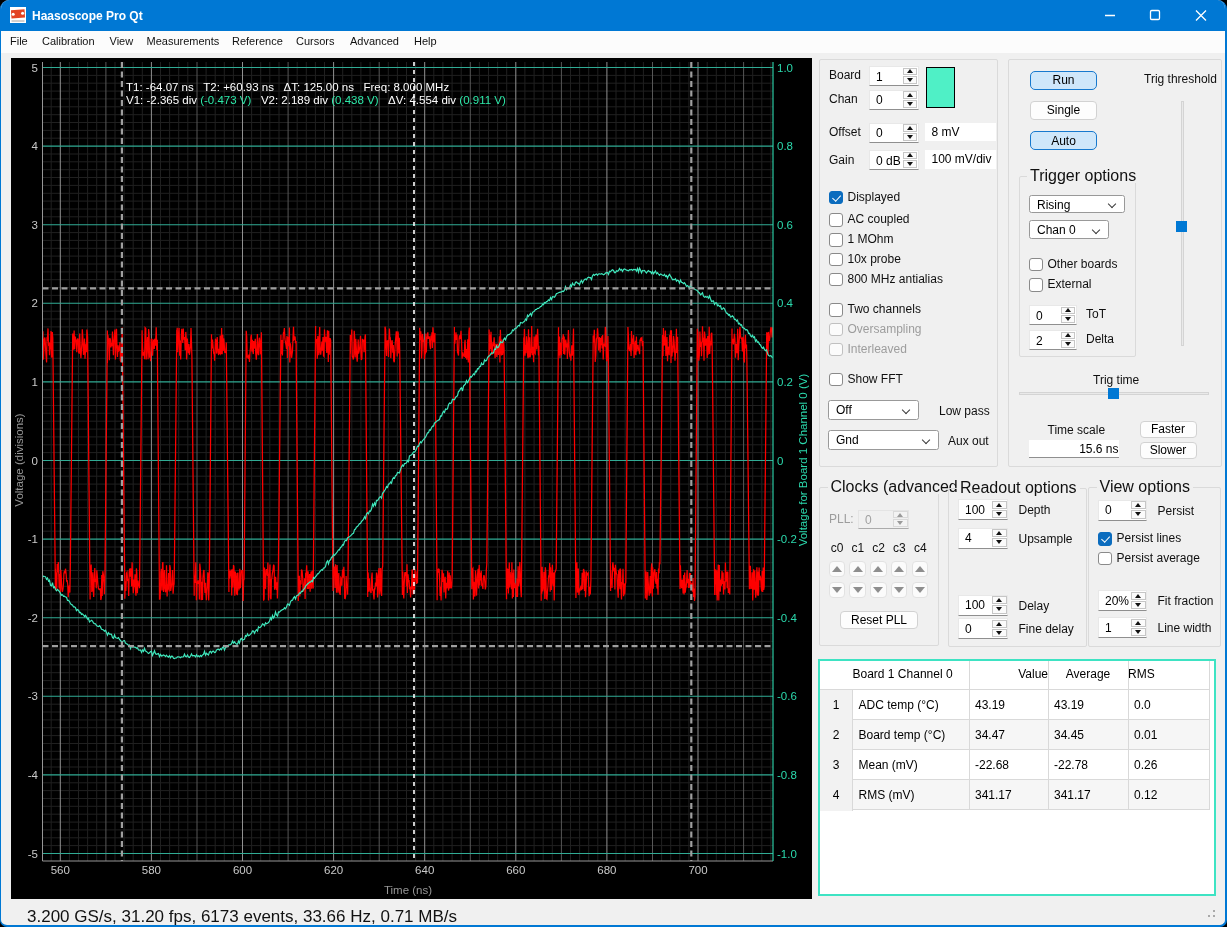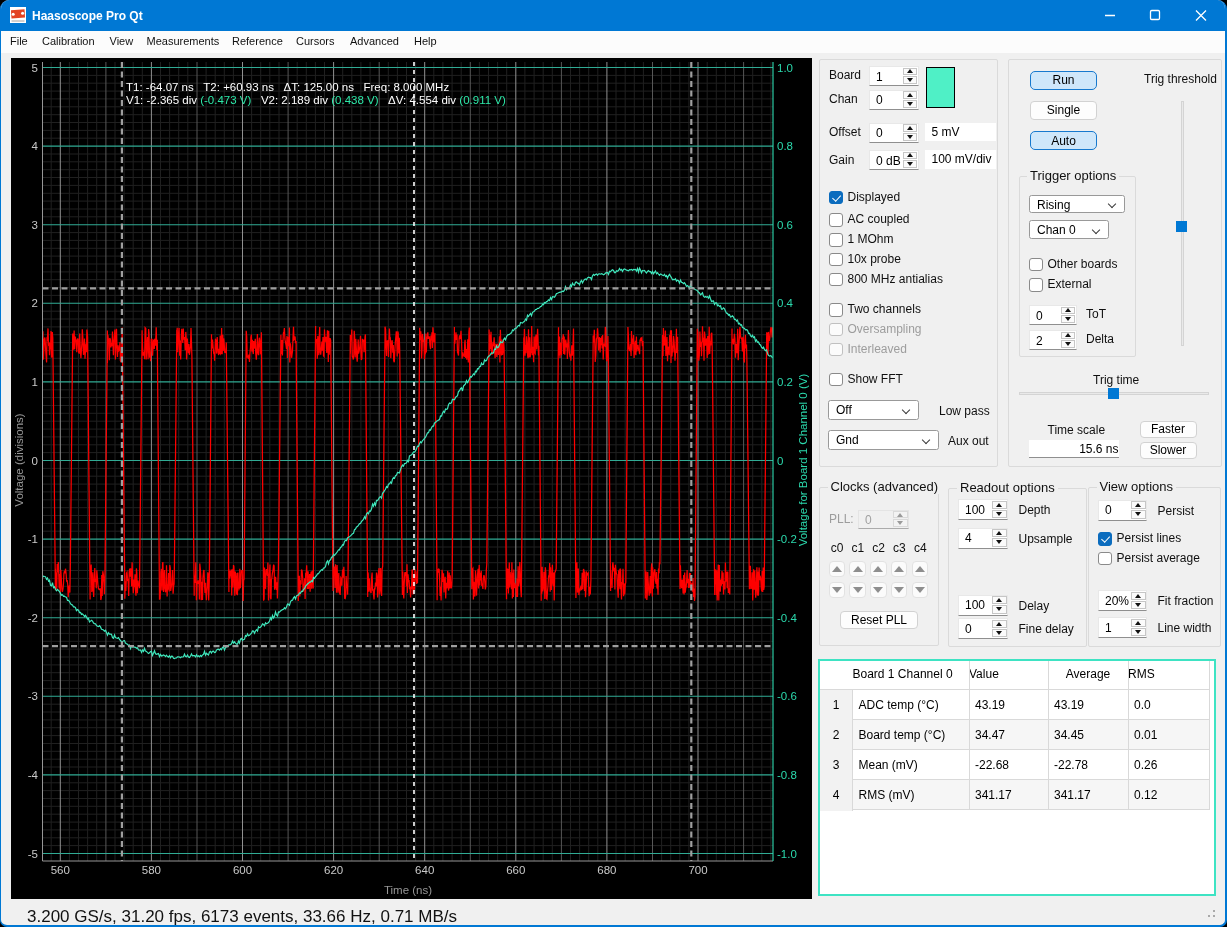--- a/index.html
+++ b/index.html
@@ -7,21 +7,21 @@
  border-radius:9px 9px 7px 7px;overflow:hidden;
  border-left:1px solid #0078d4;border-right:2px solid #0078d4;border-bottom:2px solid #0078d4}
 #tb{position:absolute;left:0;top:0;width:100%;height:30.5px;background:#0078d4}
 #title{position:absolute;left:31px;top:8.5px;color:#fff;font-size:12px;font-weight:600}
 #mb{position:absolute;left:0;top:30.5px;width:100%;height:22px;background:#fcfcfc}
 .mi{position:absolute;top:4.5px;font-size:11px;color:#111}
 #plot{position:absolute;left:10px;top:58px;width:801px;height:841px;background:#000}
 #sb{position:absolute;left:26px;top:907px;font-size:17px;color:#111}
 .lb{position:absolute;font-size:12px;color:#101010;white-space:nowrap;line-height:15px}
 .lb.dim{color:#9d9d9d}
-.gt{position:absolute;font-size:13px;color:#101010;white-space:nowrap;line-height:15px;background:#f0f0f0;padding:0 3px}
+.gt{position:absolute;font-size:16px;color:#101010;white-space:nowrap;line-height:15px;background:#f0f0f0;padding:0 3px}
 .gb{position:absolute;border:1px solid #dadada;border-radius:2px}
 .spin{position:absolute;background:#fff;border:1px solid #e8e8e8;border-bottom:1.6px solid #8f8f8f}
 .spin>span{position:absolute;left:6px;top:2.5px;font-size:12px;color:#000}
 .sar{position:absolute;right:0.5px;top:0.5px;bottom:1px;width:14.5px;display:flex;flex-direction:column;gap:1px}
 .sab{flex:1;background:#fbfbfb;border:1px solid #c6c6c6;display:flex;align-items:center;justify-content:center}
 .tu{width:0;height:0;border-left:3.6px solid transparent;border-right:3.6px solid transparent;border-bottom:4.4px solid #111}
 .td{width:0;height:0;border-left:3.6px solid transparent;border-right:3.6px solid transparent;border-top:4.4px solid #111}
 .spin.dis{background:#f0f0f0;border-color:#e4e4e4;border-bottom-color:#ababab}
 .spin.dis>span{color:#a0a0a0}
 .spin.dis .sab{background:#f3f3f3;border-color:#d9d9d9}
@@ -348,21 +348,21 @@
       <span>0</span>
       <div class="sar">
         <div class="sab">
           <i class="tu"></i>
         </div>
         <div class="sab">
           <i class="td"></i>
         </div>
       </div>
     </div>
-    <div class="wb" style="left:923.5px;top:122.5px;width:71.5px;height:18.5px;padding-left:7px;">5 mV</div>
+    <div class="wb" style="left:923.5px;top:122.5px;width:71.5px;height:18.5px;padding-left:7px;">8 mV</div>
     <div class="lb " style="left:828px;top:152.5px">Gain</div>
     <div class="spin" style="left:868px;top:150px;width:49.5px;height:20px">
       <span>0 dB</span>
       <div class="sar">
         <div class="sab">
           <i class="tu"></i>
         </div>
         <div class="sab">
           <i class="td"></i>
         </div>
@@ -588,21 +588,21 @@
         <div class="sab">
           <i class="td"></i>
         </div>
       </div>
     </div>
     <div class="lb " style="left:1156.5px;top:621px">Line width</div>
   <div class="tbl" style="left:816.5px;top:659px;width:398px;height:237px">
       <div class="gut" style="left:0;top:29px;width:33px;height:121px"></div>
       <div class="trow thead" style="left:0;top:0;width:389.5px;height:29px"></div>
       <div class="tc" style="left:33px;top:6px;width:95.5px;text-align:center">Board 1 Channel 0</div>
-      <div class="tc" style="left:149.5px;top:6px;width:79.0px;text-align:left">Value</div>
+      <div class="tc" style="left:149.5px;top:6px;width:79.0px;text-align:right">Value</div>
       <div class="tc" style="left:228.5px;top:6px;width:80.0px;text-align:center">Average</div>
       <div class="tc" style="left:308.5px;top:6px;width:81.0px;text-align:left">RMS</div>
       <div class="trow" style="left:33px;top:29px;width:356.5px;height:30px;background:#ffffff"></div>
       <div class="tc" style="left:0;top:37px;width:33px;text-align:center">1</div>
       <div class="tc" style="left:39px;top:37px">ADC temp (°C)</div>
       <div class="tc" style="left:155.5px;top:37px">43.19</div>
       <div class="tc" style="left:234.5px;top:37px">43.19</div>
       <div class="tc" style="left:314.5px;top:37px">0.0</div>
       <div class="trow" style="left:33px;top:59px;width:356.5px;height:30px;background:#f6f6f6"></div>
       <div class="tc" style="left:0;top:67px;width:33px;text-align:center">2</div>

